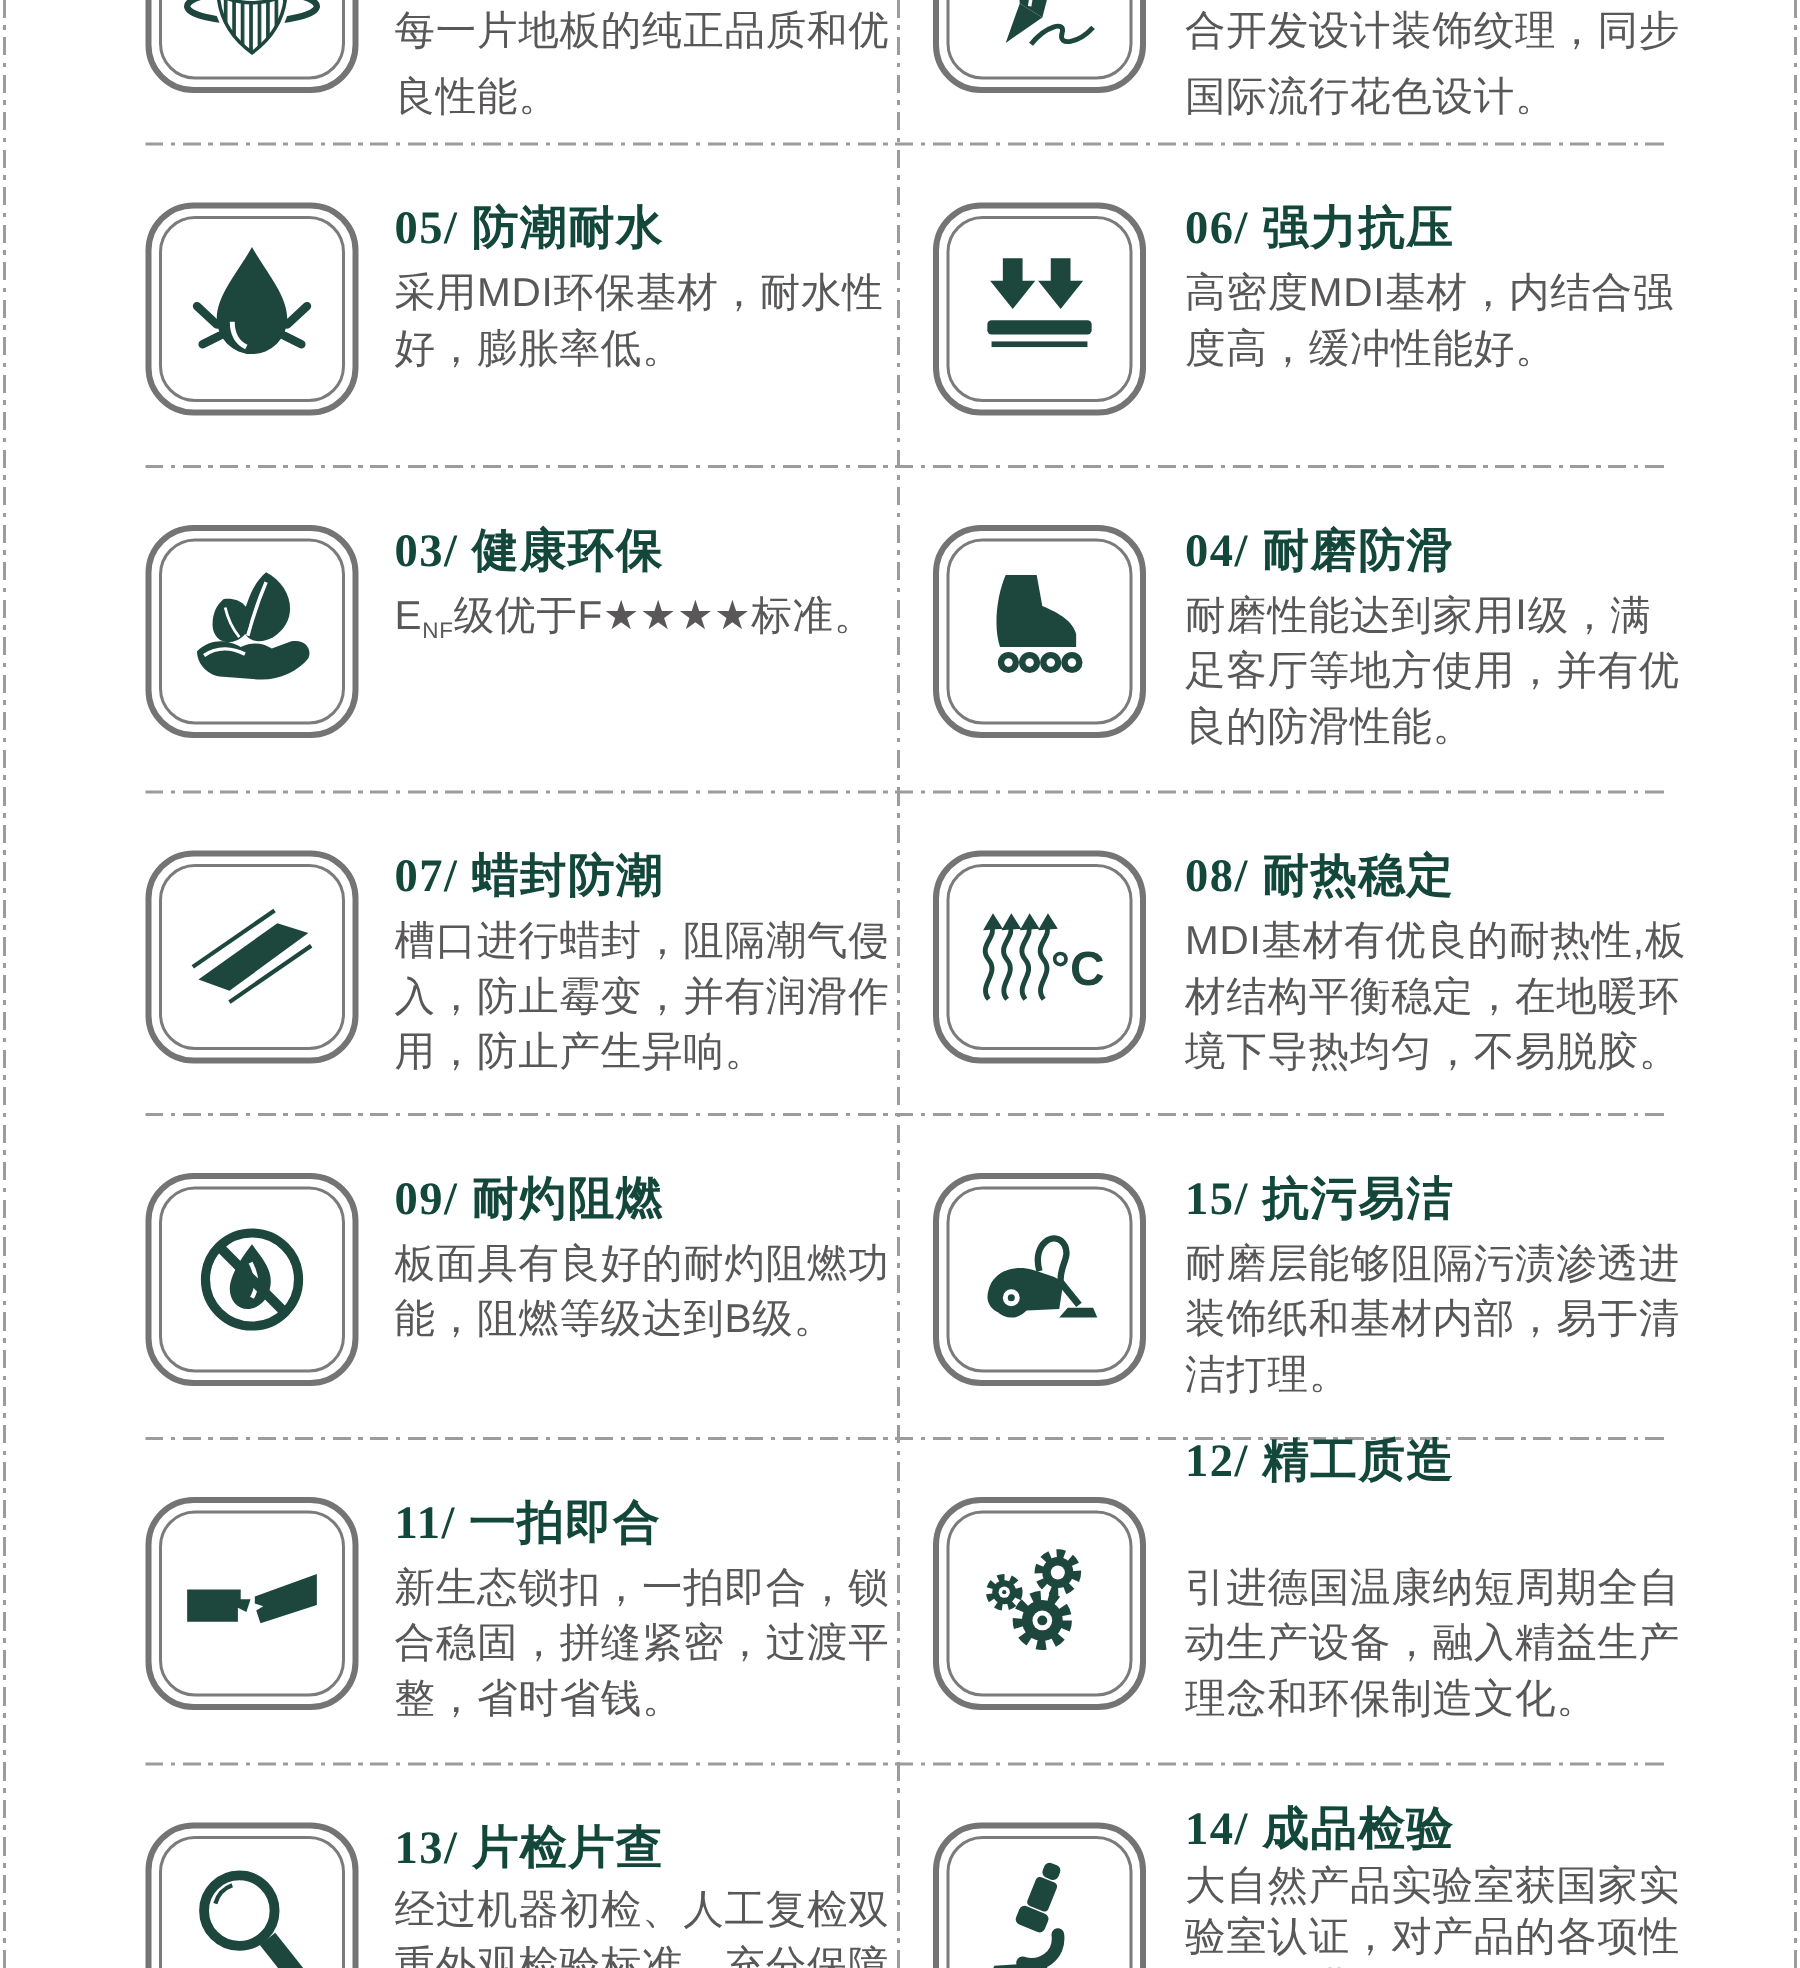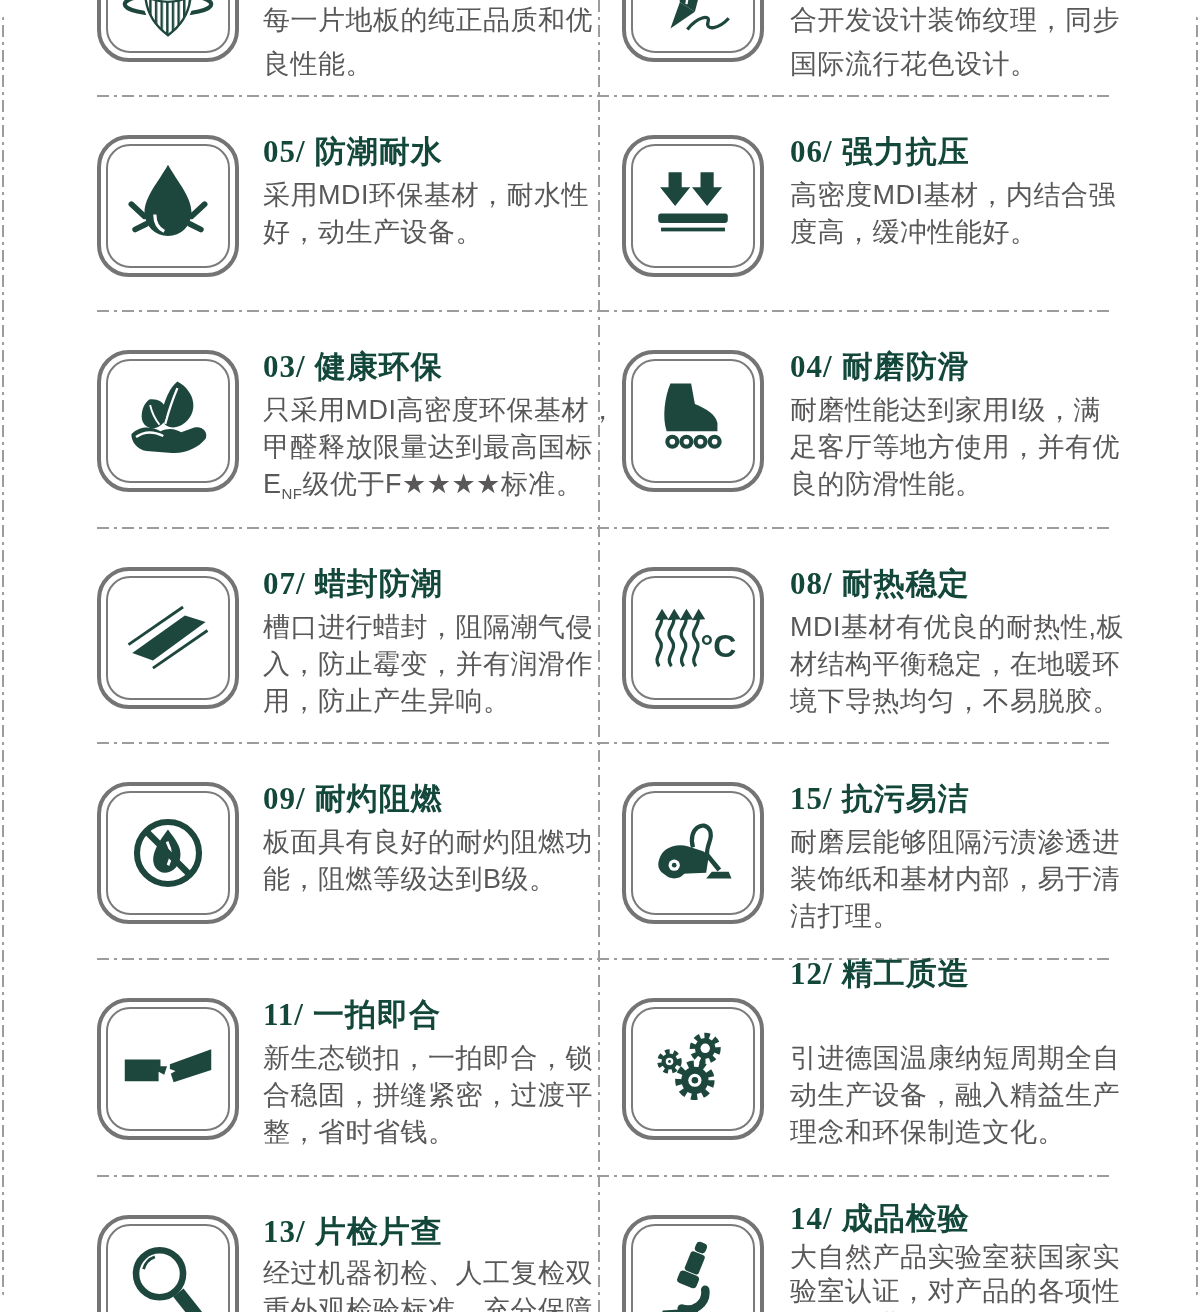--- a/index.html
+++ b/index.html
@@ -1,17 +1,17 @@
 <!DOCTYPE html>
 <html><head>
 <meta charset="utf-8">
 <style>
   html,body{margin:0;padding:0;background:#ffffff;}
   .page{position:relative;width:1200px;height:1312px;background:#ffffff;overflow:hidden;
-        font-family:"Liberation Sans",sans-serif;border-radius:29px;}
+        font-family:"Liberation Sans",sans-serif;}
   .vline{position:absolute;top:0;bottom:0;width:2px;
         background:repeating-linear-gradient(180deg,#9c9c9c 0 12px,transparent 12px 17px,#9c9c9c 17px 20px,transparent 20px 25px);}
   .hline{position:absolute;height:2px;left:97px;width:1016px;
         background:repeating-linear-gradient(90deg,#9c9c9c 0 12px,transparent 12px 17px,#9c9c9c 17px 20px,transparent 20px 25px);}
   .iconbox{position:absolute;width:134px;height:134px;border:4px solid #747474;border-radius:32px;
         background:#fff;display:flex;align-items:center;justify-content:center;}
   .iconbox::before{content:"";position:absolute;inset:5px;border:2px solid #7b7b7b;border-radius:24px;}
   .iconbox svg{width:94px;height:94px;}
   .glyph{fill:#1d473d;}
   .gstroke{stroke:#1d473d;fill:none;}
@@ -73,23 +73,21 @@
       <svg viewBox="0 0 100 100">
         <path class="glyph" d="M60,8 C79,18 84,42 65,54 C50,62 40,52 44,38 C48,24 52,15 60,8 Z"></path>
         <path d="M60,15 C54,29 50,42 47,53" stroke="#fff" stroke-width="2.5" fill="none"></path>
         <path class="glyph" d="M30,27 C46,25 53,39 45,52 C36,62 22,58 22,45 C22,37 25,31 30,27 Z"></path>
         <path d="M31,33 C33,42 37,49 41,54" stroke="#fff" stroke-width="2" fill="none"></path>
         <path class="glyph" d="M11,64 C21,54 34,56 42,61 C50,57 58,58 64,62 L78,57 C87,55 93,62 90,69 C82,79 68,85 54,84 L27,82 C17,80 11,72 11,64 Z"></path>
         <path d="M16,67 C26,60 37,62 45,66" stroke="#fff" stroke-width="2.5" fill="none"></path>
       </svg>
     </div>
     <h3 class="title" style="left:263px;top:346px"><span class="num">03/</span><span>健康环保</span></h3>
-    <p class="body" style="left:263px;top:392px"><span>只采用MDI高密度环保基材，
-甲醛释放限量达到最高国标
-</span><span>E</span><sub class="grade">NF</sub><span>级优于F★★★★标准。</span></p>
+    <p class="body" style="left:263px;top:392px"><span>E</span><sub class="grade">NF</sub><span>级优于F★★★★标准。</span></p>
   </section>
 
   <section>
     <div class="iconbox" style="left:622px;top:350px">
       <svg viewBox="0 0 100 100">
         <path class="glyph" d="M26,10 L48,10 L52,32 C64,37 74,43 76,52 L76,61 L22,61 C17,46 20,24 26,10 Z"></path>
         <circle class="glyph" cx="28" cy="72" r="7.5"></circle>
           <circle cx="28" cy="72" r="3" fill="#fff"></circle>
         <circle class="glyph" cx="43" cy="72" r="7.5"></circle>
           <circle cx="43" cy="72" r="3" fill="#fff"></circle>
@@ -113,21 +111,21 @@
         <g class="gstroke" stroke-width="6" stroke-linecap="round">
           <path d="M11,48 L25,61"></path>
             <path d="M15,75 L27,69"></path>
           <path d="M89,48 L75,61"></path>
             <path d="M85,75 L73,69"></path>
         </g>
       </svg>
     </div>
     <h3 class="title" style="left:263px;top:131px"><span class="num">05/</span><span>防潮耐水</span></h3>
     <p class="body" style="left:263px;top:177px">采用MDI环保基材，耐水性
-好，动生产设备。</p>
+好，膨胀率低。</p>
   </section>
 
   <section>
     <div class="iconbox" style="left:622px;top:135px">
       <svg viewBox="0 0 100 100">
         <path class="glyph" d="M24,14 h14 v16 h9 L31,50 L15,30 h9 Z"></path>
         <path class="glyph" d="M58,14 h14 v16 h9 L65,50 L49,30 h9 Z"></path>
         <rect class="glyph" x="13" y="58" width="74" height="10" rx="3"></rect>
         <rect class="glyph" x="16" y="73" width="68" height="4"></rect>
       </svg>

